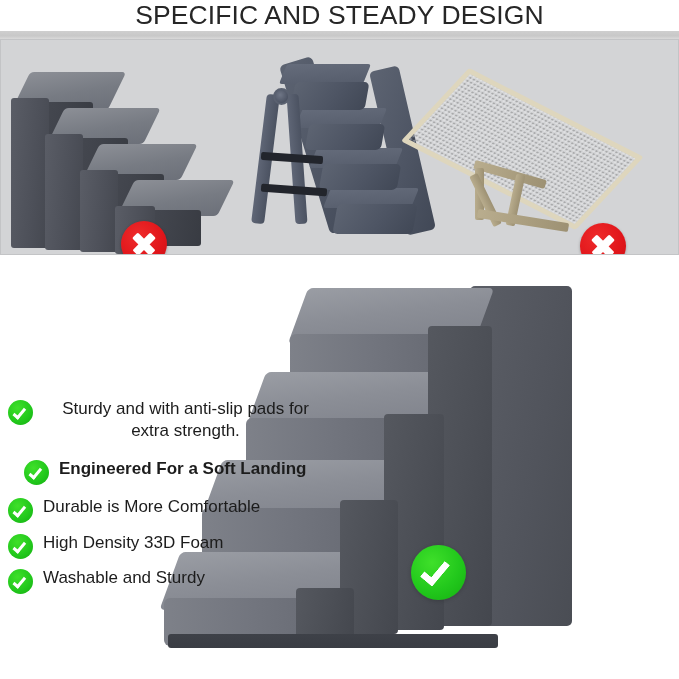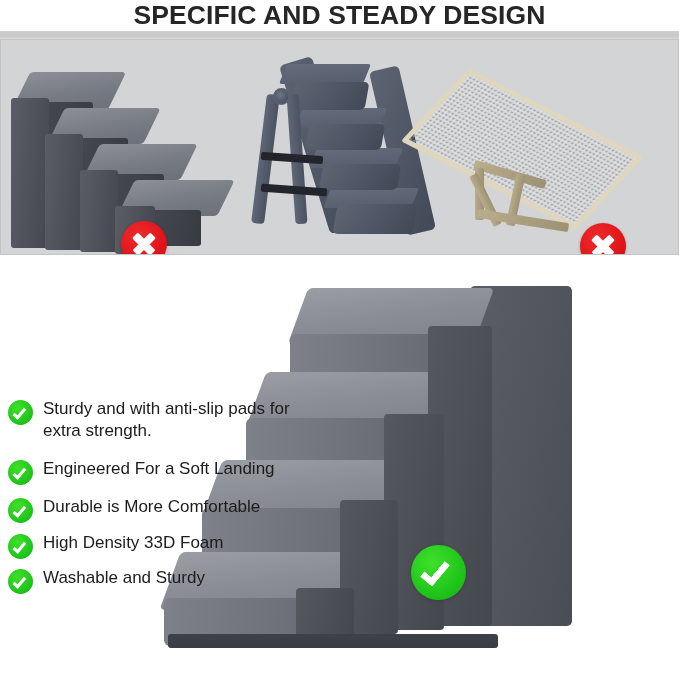--- a/index.html
+++ b/index.html
@@ -11,21 +11,21 @@
     overflow:hidden;
   }
   #page { position:relative; width:679px; height:679px; background:#fff; }
 
   
   .title-bar {
     position:absolute; left:0; top:0; width:679px; height:31px;
     display:flex; align-items:center; justify-content:center;
   }
   .title-text {
-    font-size:26.5px; font-weight:bold; color:#262626;
+    font-size:26.5px; font-weight:normal; color:#262626;
     letter-spacing:0.1px; white-space:nowrap;
     font-family:"Liberation Sans", sans-serif;
   }
   .title-rule {
     position:absolute; left:0; top:31px; width:679px; height:8px;
     background:linear-gradient(180deg,#cfcfcf 0%, #c8c8c8 60%, #d9d9d9 100%);
   }
 
   
   .top-panel {
@@ -138,23 +138,24 @@
     position:relative; margin-right:10px; margin-top:2px;
   }
   .bullet-row .badge .tick {
     position:absolute; left:7.5px; top:5.5px; width:7px; height:12.5px;
     border-right:3.2px solid #fff; border-bottom:3.2px solid #fff;
     transform:rotate(40deg);
   }
   .bullet-row .txt {
     font-size:17px; line-height:1.28; color:#1c1c1c;
     font-family:"Liberation Sans", sans-serif;
+    text-align:center;
   }
   .br0 { left:0;  top:0;   width:320px; }
-  .br1 { left:0;  top:60px; }
+  .br1 { left:16px;  top:60px;font-weight:bold; }
   .br2 { left:0;  top:98px; }
   .br3 { left:0;  top:134px; }
   .br4 { left:0;  top:169px; }
 
   
   .hero { position:absolute; left:178px; top:10px; width:501px; height:411px; }
   .hero-mesh {
     background-image:
       radial-gradient(circle at 1px 1px, rgba(255,255,255,.30) 0.9px, transparent 1.1px),
       radial-gradient(circle at 3px 3px, rgba(0,0,0,.20) 0.9px, transparent 1.1px);

